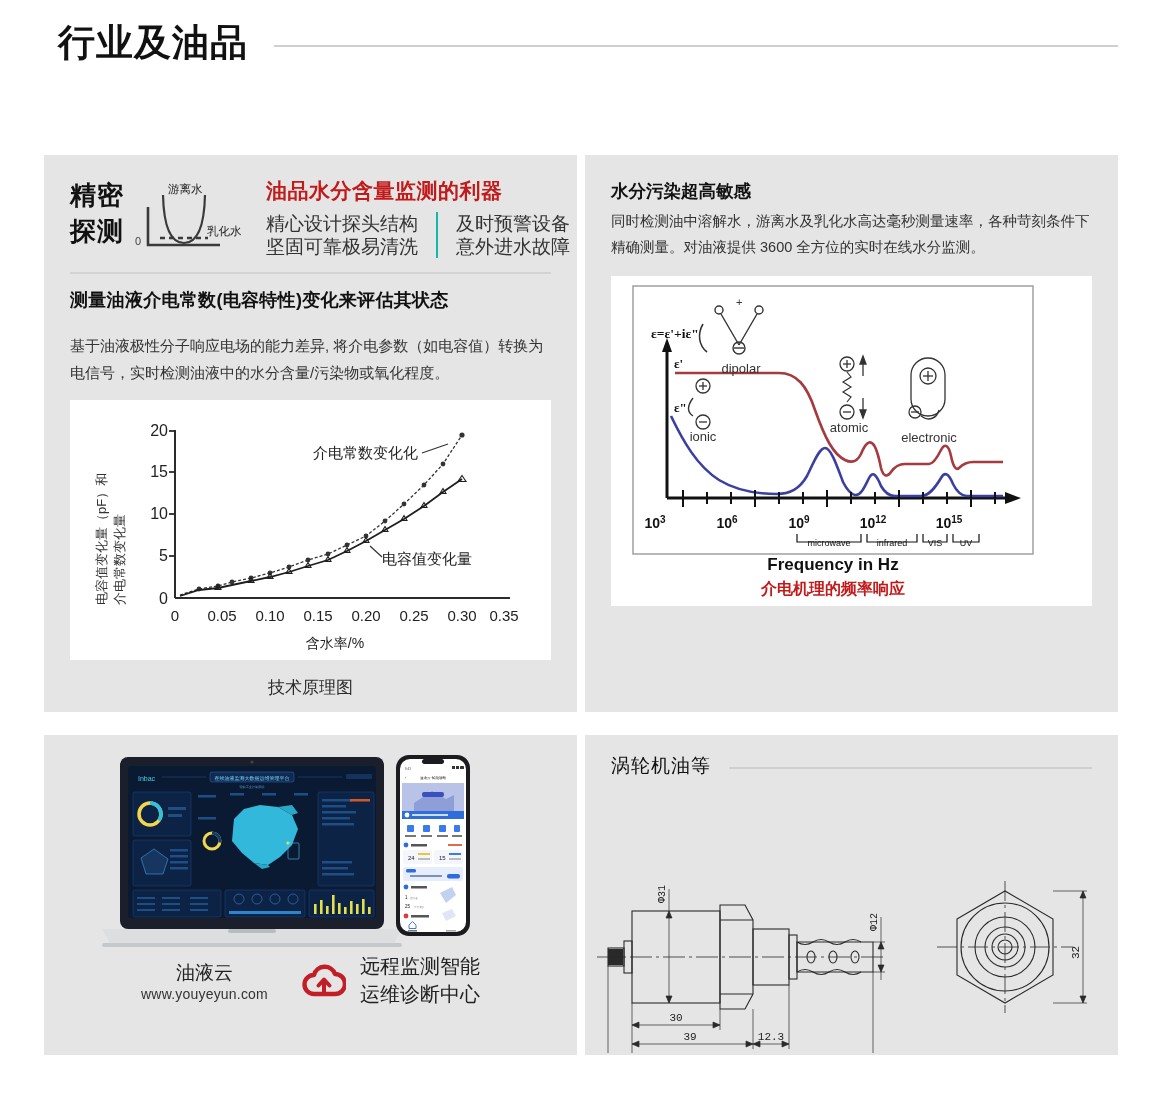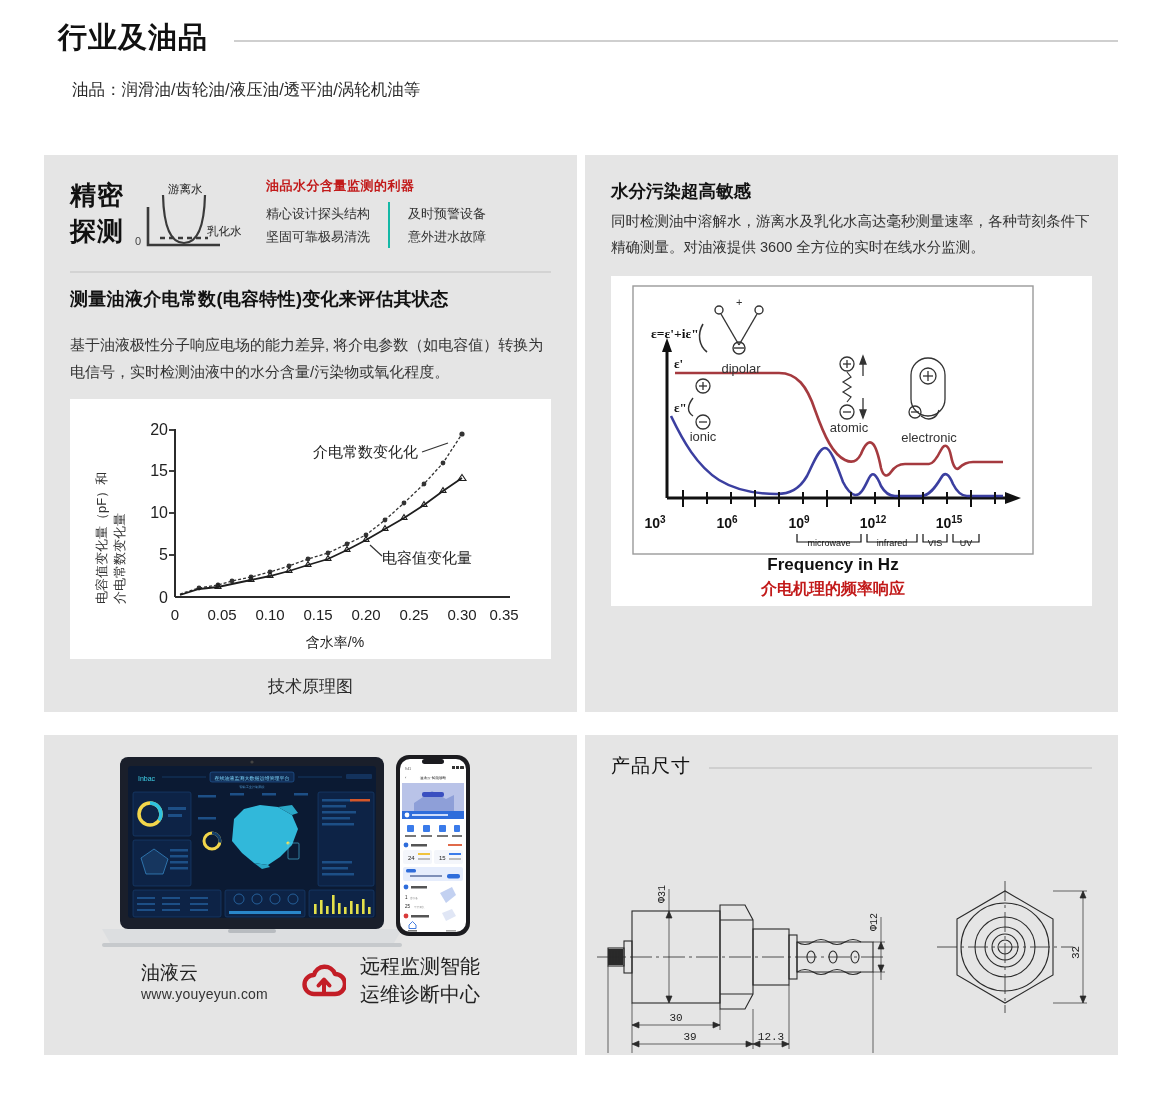--- a/index.html
+++ b/index.html
@@ -8,21 +8,21 @@
     background: #ffffff;
     font-family: "Liberation Sans", "DejaVu Sans", sans-serif;
     color: #222;
     overflow: hidden;
     position: relative;
   }
   
   .header { position: absolute; left: 58px; top: 18px; width: 1060px; }
   .header-row { display: flex; align-items: center; }
   .header-title {
-    font-size: 29px; font-weight: bold; color: #111;
+    font-size: 37px; font-weight: bold; color: #111;
     letter-spacing: 1px; white-space: nowrap; font-family: Liberation Serif, serif;
   }
   .header-rule {
     flex: 1; height: 2px; background: #cfcfcf; margin-left: 26px;
     margin-top: 6px;
   }
   .header-lines { margin-top: 16px; margin-left: 14px; }
   .header-line { font-size: 16.5px; color: #2a2a2a; line-height: 31px; }
 
   
@@ -34,25 +34,25 @@
 
   
   .precision { display: flex; align-items: flex-start; padding: 22px 0 0 26px; }
   .precision-title {
     font-size: 26px; font-weight: bold; color: #111; line-height: 36px;
     white-space: nowrap; letter-spacing: 1px;
   }
   .precision-fig { margin-left: 10px; margin-top: 4px; width: 118px; }
   .precision-right { margin-left: 14px; }
   .precision-headline {
-    font-size: 13px; font-weight: bold; color: #c21a1a; letter-spacing: .5px;
+    font-size: 21px; font-weight: bold; color: #c21a1a; letter-spacing: .5px;
     white-space: nowrap;
   }
   .feature-grid { display: flex; margin-top: 7px; }
-  .feature-col { font-size: 13px; color: #333; line-height: 23px; white-space: nowrap; }
+  .feature-col { font-size: 19px; color: #333; line-height: 23px; white-space: nowrap; }
   .feature-col.second { border-left: 2px solid #14b8a6; padding-left: 18px; margin-left: 18px; }
 
   .divider-line { height: 2px; background: #d3d3d3; margin: 14px 26px 0 26px; }
 
   .sub-title {
     font-size: 18px; font-weight: bold; color: #111;
     margin: 14px 26px 0 26px; letter-spacing: .3px;
   }
   .body-text {
     font-size: 15px; color: #333; line-height: 27px;
@@ -74,21 +74,21 @@
   .rp-text  { font-size: 14.5px; color: #333; line-height: 26px; margin: 5px 22px 0 26px; }
 
   
   .mockup { position: relative; height: 215px; }
   .laptop { position: absolute; left: 58px; top: 22px; width: 300px; }
   .phone  { position: absolute; left: 350px; top: 18px; width: 78px; }
   .bl-footer {
     display: flex; align-items: center; justify-content: center; gap: 34px;
     margin-top: 2px;
   }
-  .cloud-brand { text-align: left; }
+  .cloud-brand { text-align: center; }
   .cloud-brand .cn { font-size: 19px; color: #222; line-height: 27px; }
   .cloud-brand .url { font-size: 14px; color: #333; letter-spacing: .2px; }
   .remote { display: flex; align-items: center; gap: 14px; }
   .remote-text { font-size: 20px; color: #222; line-height: 28px; white-space: nowrap; }
 
   
   .dim-head { display: flex; align-items: center; padding: 18px 26px 0 26px; }
   .dim-title { font-size: 19px; color: #111; white-space: nowrap; letter-spacing: 1px; }
   .dim-rule { flex: 1; height: 2px; background: #cfcfcf; margin-left: 18px; margin-top: 4px; }
   .dim-draw { margin-top: 6px; }
@@ -97,21 +97,20 @@
 </style>
 </head>
 <body>
 
 <div class="header">
   <div class="header-row">
     <div class="header-title">行业及油品</div>
     <div class="header-rule"></div>
   </div>
   <div class="header-lines">
-    <div class="header-line">油品：润滑油/齿轮油/液压油/透平油/涡轮机油等</div>
   </div>
 </div>
 
 <div class="panel" id="panel-tl">
 
   <div class="precision">
     <div class="precision-title">
       <div>精密</div>
       <div>探测</div>
     </div>
@@ -529,21 +528,21 @@
       <div class="remote-text">
         <div>远程监测智能</div>
         <div>运维诊断中心</div>
       </div>
     </div>
   </div>
 </div>
 
 <div class="panel" id="panel-br">
   <div class="dim-head">
-    <div class="dim-title">产品尺寸</div>
+    <div class="dim-title">涡轮机油等</div>
     <div class="dim-rule"></div>
   </div>
 
   <div class="dim-draw">
     <svg width="533" height="268" viewBox="0 0 533 268">
       <g stroke="#2a2a2a" fill="none" stroke-width="1.1">
 
         <rect x="23" y="163" width="16" height="18"></rect>
         <rect x="39" y="156" width="8" height="32"></rect>
 

